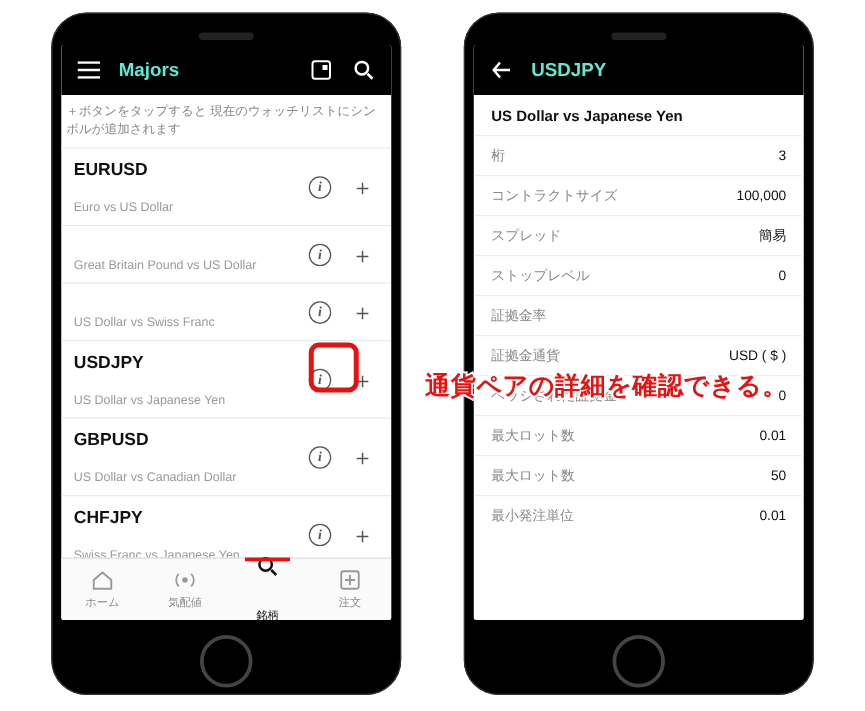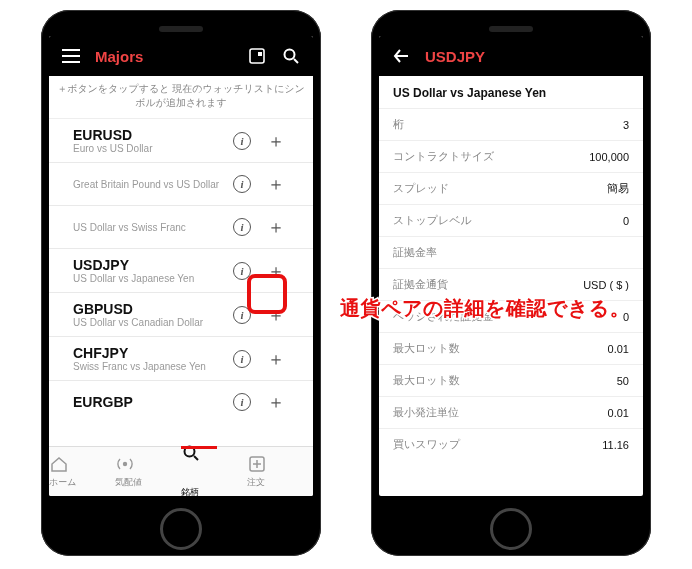--- a/index.html
+++ b/index.html
@@ -38,61 +38,61 @@
     position:relative;
     display:flex;
     flex-direction:column;
   }
   .home-btn {
     width:42px; height:42px; border:3px solid #444; border-radius:50%;
     margin: 12px auto 0;
   }
   
   .topbar {
-    background:#000; color:#ef4444;
+    background:#000; color:#5eead4;
     display:flex; align-items:center; gap:14px;
     padding:10px 12px;
     font-size:15px; font-weight:600;
   }
   .topbar .title { flex:1; }
   .topbar .ico { width:20px; height:20px; display:flex; align-items:center; justify-content:center; }
   .hint {
-    font-size:10px; color:#888; text-align:center; padding:6px 4px 8px;
+    font-size:10px; color:#888; padding:6px 4px 8px;
     border-bottom:1px solid #eee;
   }
   .list { flex:1; overflow:hidden; }
   .row {
-    display:flex; align-items:center; padding:8px 24px;
+    display:flex; align-items:center; padding:8px 10px;
     border-bottom:1px solid #e9e9e9;
     gap:8px;
   }
   .row .names { flex:1; min-width:0; }
   .sym { font-size:14px; font-weight:700; color:#111; }
-  .desc { font-size:10px; color:#9a9a9a; margin-top:0; white-space:nowrap; overflow:hidden; text-overflow:ellipsis;}
+  .desc { font-size:10px; color:#9a9a9a; margin-top:18px; white-space:nowrap; overflow:hidden; text-overflow:ellipsis;}
   .info-btn, .add-btn {
     width:26px; height:26px; display:flex; align-items:center; justify-content:center;
     color:#555; font-size:18px;
   }
   .info-circle {
     width:18px; height:18px; border:1.5px solid #555; border-radius:50%;
     display:flex; align-items:center; justify-content:center;
     font-size:11px; font-weight:600; font-style:italic; font-family:serif;
   }
   .highlight-box {
     border:4px solid #e81010; border-radius:8px;
     position:absolute;
     pointer-events:none;
   }
   
   .tabbar {
     display:flex; border-top:1px solid #ddd; background:#fafafa;
     height:50px;
   }
   .tab {
-    flex:1; display:flex; flex-direction:column; justify-content:center;
+    flex:1; display:flex; flex-direction:column; align-items:center; justify-content:center;
     font-size:9px; color:#8a8a8a; gap:2px;
   }
   .tab.active { color:#111;gap:24px; }
   .tab .ticon { width:20px; height:20px; display:flex; align-items:center; justify-content:center; }
   .tab.active .active-underline { width:36px; height:3px; background:#e81010; position:absolute; top:-1px; }
   .tab { position:relative; }
   
   .detail-title {
     font-size:12px; font-weight:700; padding:10px 14px 8px; color:#111;
   }
@@ -313,24 +313,20 @@
         <span class="val">0.01</span>
       </div>
       <div class="drow">
         <span class="label">最大ロット数</span>
         <span class="val">50</span>
       </div>
       <div class="drow">
         <span class="label">最小発注単位</span>
         <span class="val">0.01</span>
       </div>
-      <div class="drow">
-        <span class="label">買いスワップ</span>
-        <span class="val">11.16</span>
-      </div>
 
     </div>
     <div class="home-btn"></div>
   </div>
 
 </div>
 
 <div class="annot">通貨ペアの詳細を確認できる。</div>
 
 </body></html>

